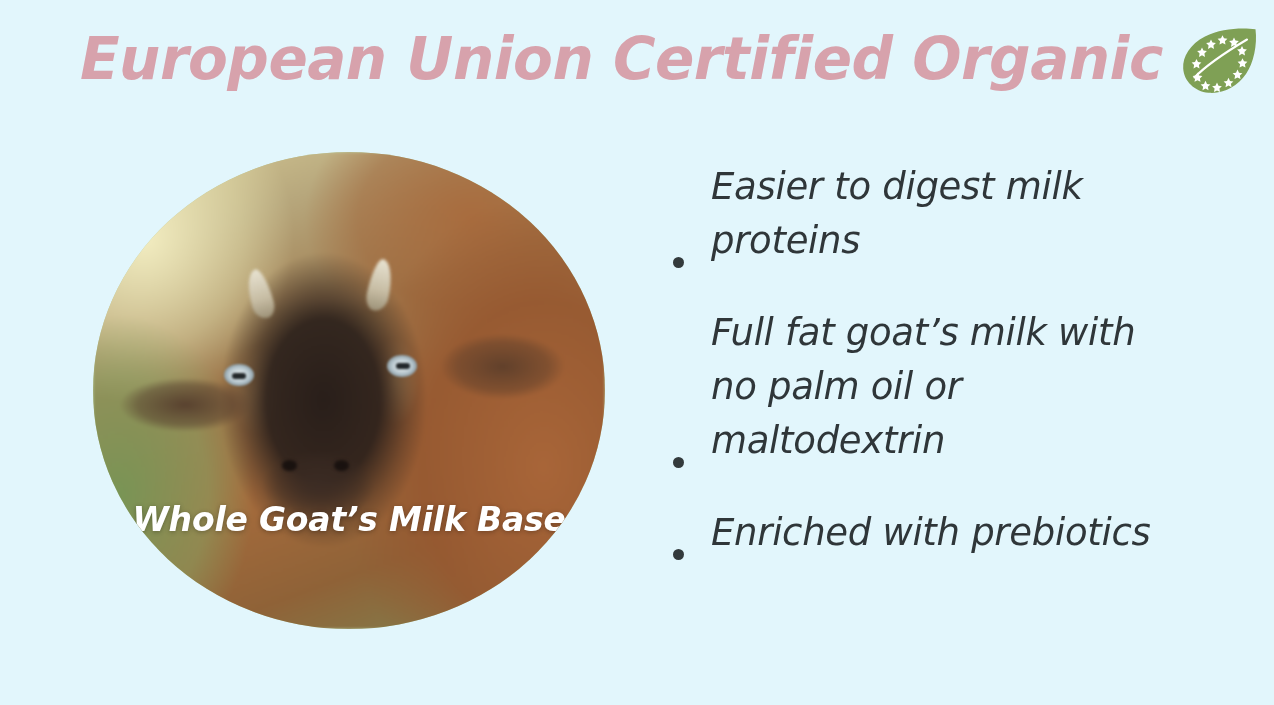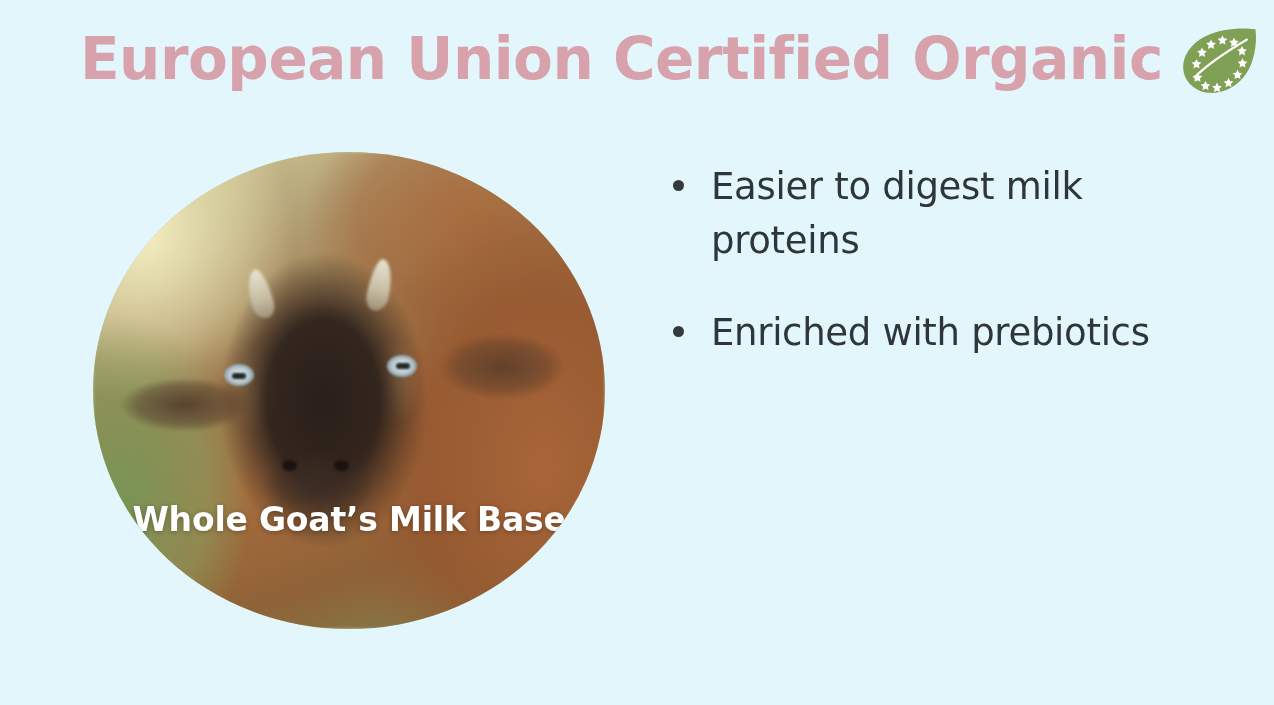--- a/index.html
+++ b/index.html
@@ -13,20 +13,21 @@
     overflow: hidden;
     background: #e2f6fc;
     font-family: "DejaVu Sans", "Liberation Sans", sans-serif;
   }
 
   #slide {
     position: relative;
     width: 1029px;
     height: 705px;
     background: #e2f6fc;
+    font-style: italic;
   }
 
   
   #title-row {
     position: absolute;
     left: 80px;
     top: 18px;
     display: flex;
     align-items: center;
     gap: 18px;
@@ -168,21 +169,21 @@
     position: absolute;
     left: 666px;
     top: 160px;
     width: 520px;
     margin: 0;
     padding: 0;
     list-style: none;
   }
   .benefit-item {
     display: flex;
-    align-items: flex-start;
+    align-items: flex-end;
     margin-bottom: 38px;
   }
   .benefit-item:last-child { margin-bottom: 4px; }
   .benefit-bullet {
     flex: 0 0 auto;
     width: 11px;
     height: 11px;
     border-radius: 50%;
     background: #333a3c;
     margin: 20px 27px 0 7px;
@@ -235,17 +236,21 @@
     <div id="goat-caption">Whole Goat’s Milk Base</div>
   </div>
 
   <ul id="benefits-list">
     <li class="benefit-item">
       <span class="benefit-bullet"></span>
       <span class="benefit-text">Easier to digest milk proteins</span>
     </li>
     <li class="benefit-item">
       <span class="benefit-bullet"></span>
+      <span class="benefit-text">Full fat goat’s milk with no palm oil or maltodextrin</span>
+    </li>
+    <li class="benefit-item">
+      <span class="benefit-bullet"></span>
       <span class="benefit-text">Enriched with prebiotics</span>
     </li>
   </ul>
 
 </div>
 
 </body></html>

